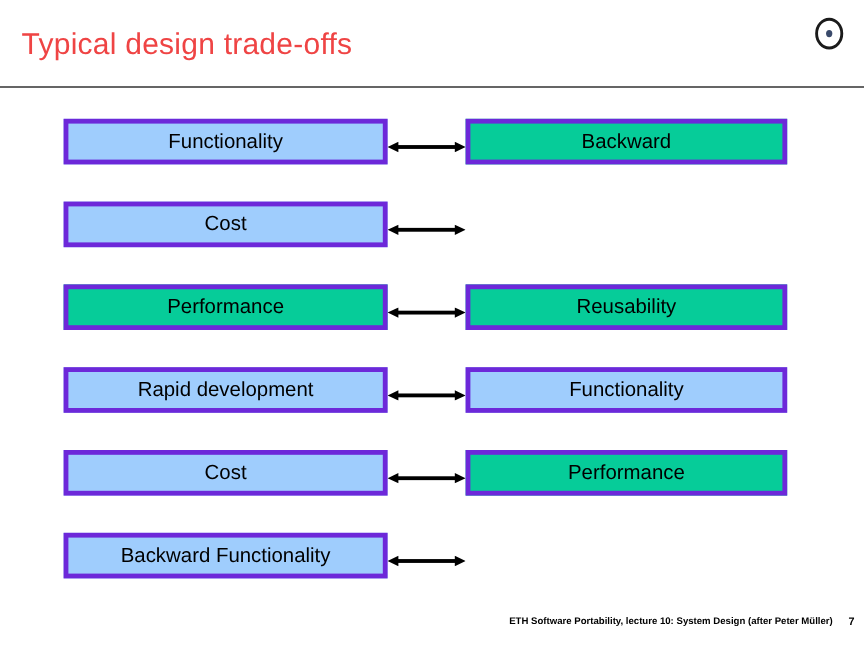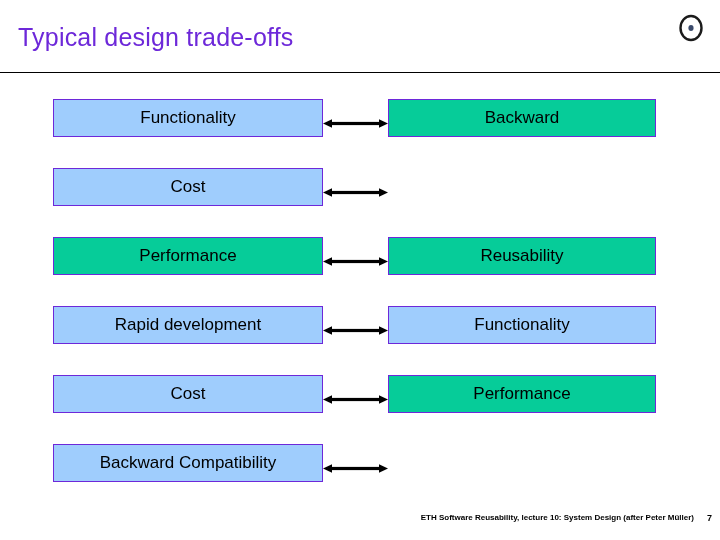--- a/index.html
+++ b/index.html
@@ -22,21 +22,21 @@
     top: 0;
     width: 720px;
     height: 74px;
   }
   #page-title {
     position: absolute;
     left: 18px;
     top: 22px;
     font-size: 25px;
     line-height: 30px;
-    color: #6d28d9;
+    color: #ef4444;
     letter-spacing: 0.2px;
     white-space: nowrap;
   }
   #header-rule {
     position: absolute;
     left: 0px;
     top: 72px;
     width: 720px;
     height: 0;
     border-top: 1px solid #000000;
@@ -61,21 +61,21 @@
     position: absolute;
     left: 0;
     width: 720px;
     height: 38px;
   }
   .tradeoff-box {
     position: absolute;
     top: 0;
     height: 38px;
     box-sizing: border-box;
-    border: 1px solid #6d28d9;
+    border: 4px solid #6d28d9;
     display: flex;
     align-items: center;
     justify-content: center;
     font-size: 17px;
     color: #000000;
     white-space: nowrap;
     overflow: hidden;
   }
   .tradeoff-box.left {
     left: 53px;
@@ -180,25 +180,25 @@
     <div class="tradeoff-row" style="top: 375px;">
       <div class="tradeoff-box left box-blue">Cost</div>
       <div class="tradeoff-box right box-green">Performance</div>
       <div class="tradeoff-arrow"><svg viewBox="0 0 65 9" width="65" height="9">
           <path d="M0 4.5 L9 0.2 L9 8.8 Z" fill="#000000"></path>
           <path d="M65 4.5 L56 0.2 L56 8.8 Z" fill="#000000"></path>
           <rect x="7" y="2.9" width="51" height="3.2" fill="#000000"></rect>
         </svg></div>
     </div>
     <div class="tradeoff-row" style="top: 444px;">
-      <div class="tradeoff-box left box-blue">Backward Compatibility</div>
+      <div class="tradeoff-box left box-blue">Backward Functionality</div>
       <div class="tradeoff-arrow"><svg viewBox="0 0 65 9" width="65" height="9">
           <path d="M0 4.5 L9 0.2 L9 8.8 Z" fill="#000000"></path>
           <path d="M65 4.5 L56 0.2 L56 8.8 Z" fill="#000000"></path>
           <rect x="7" y="2.9" width="51" height="3.2" fill="#000000"></rect>
         </svg></div>
     </div>
   </div>
 
 <div id="slide-footer">
-  <div id="footer-text">ETH Software Reusability, lecture 10: System Design (after Peter Müller)</div>
+  <div id="footer-text">ETH Software Portability, lecture 10: System Design (after Peter Müller)</div>
   <div id="footer-page-number">7</div>
 </div>
 
 </body></html>

